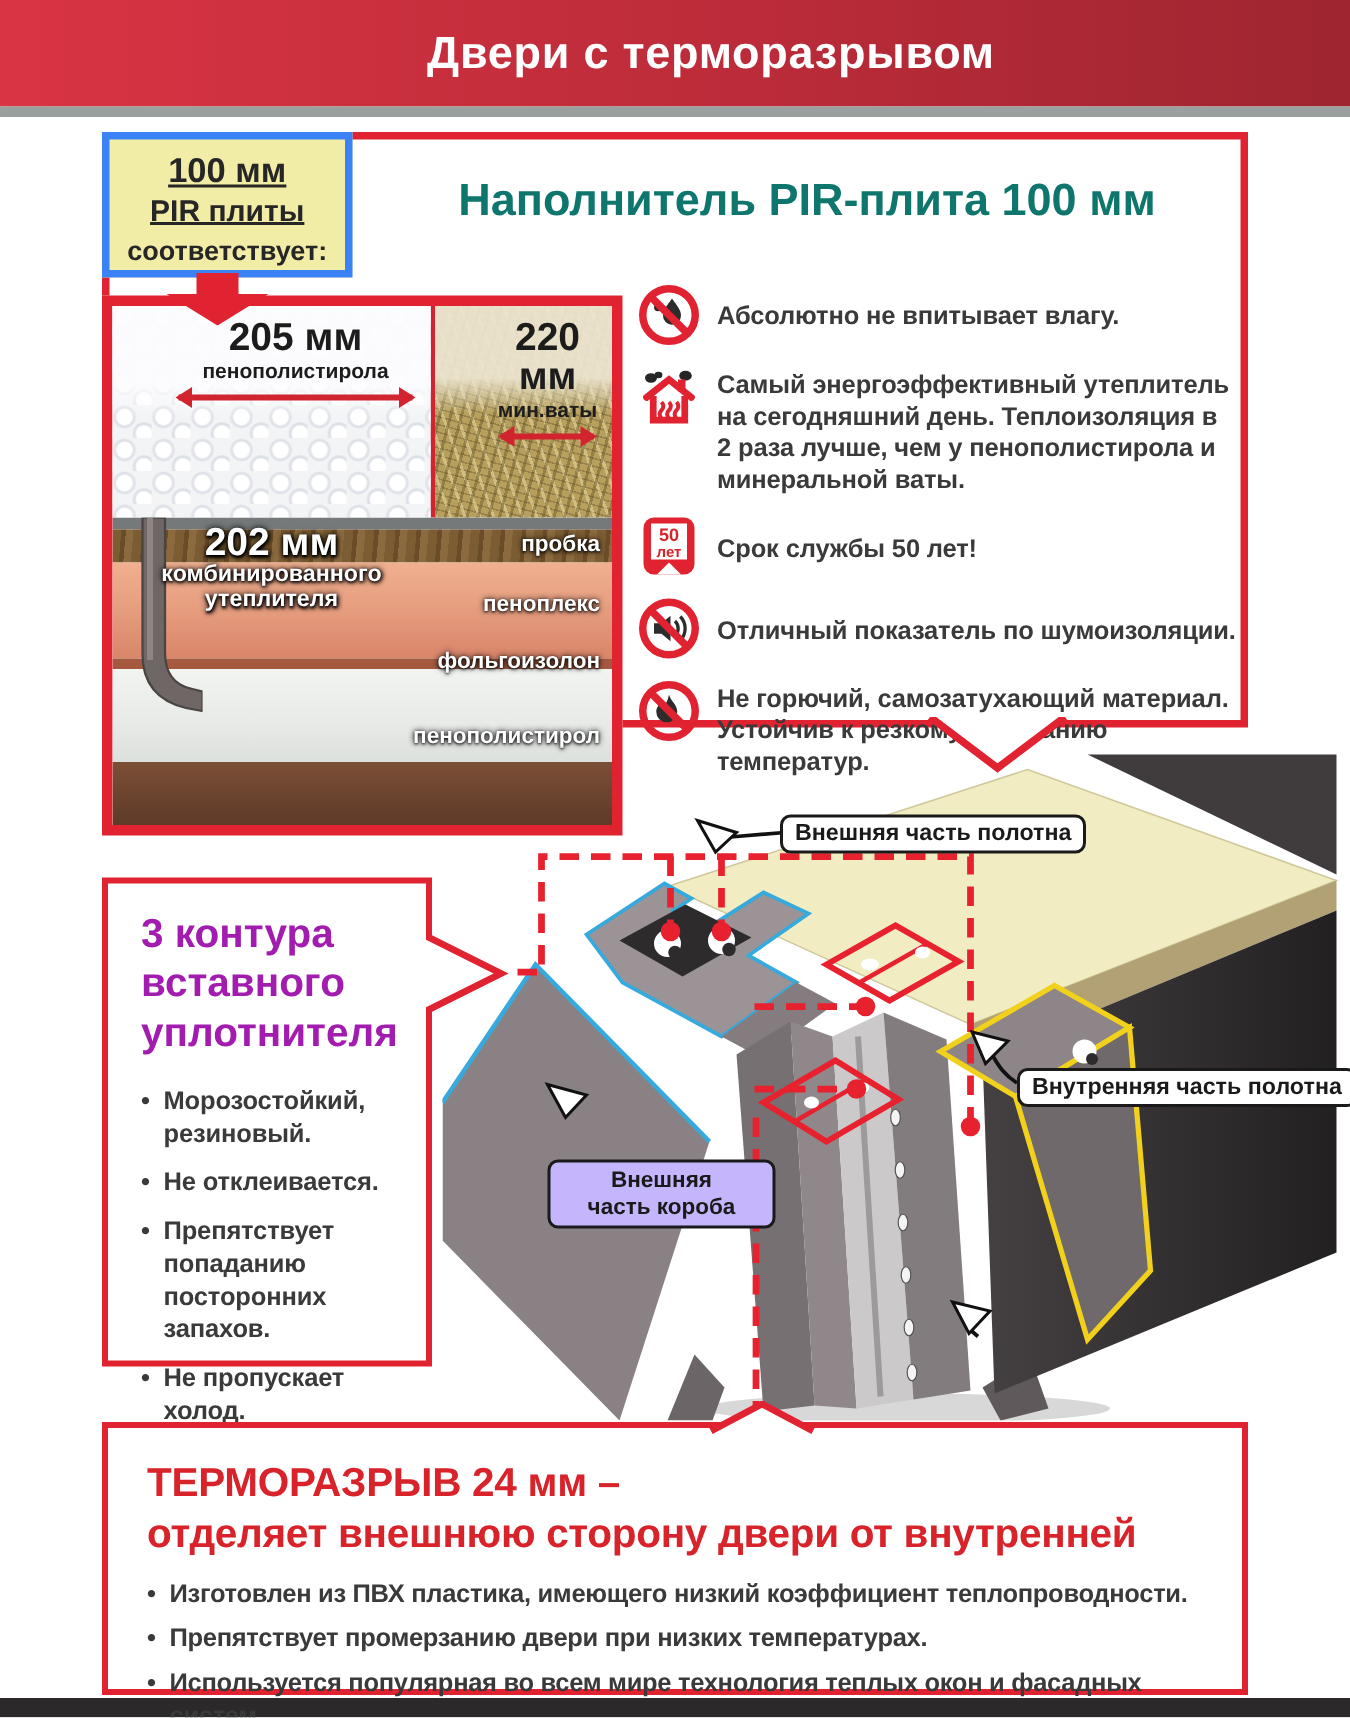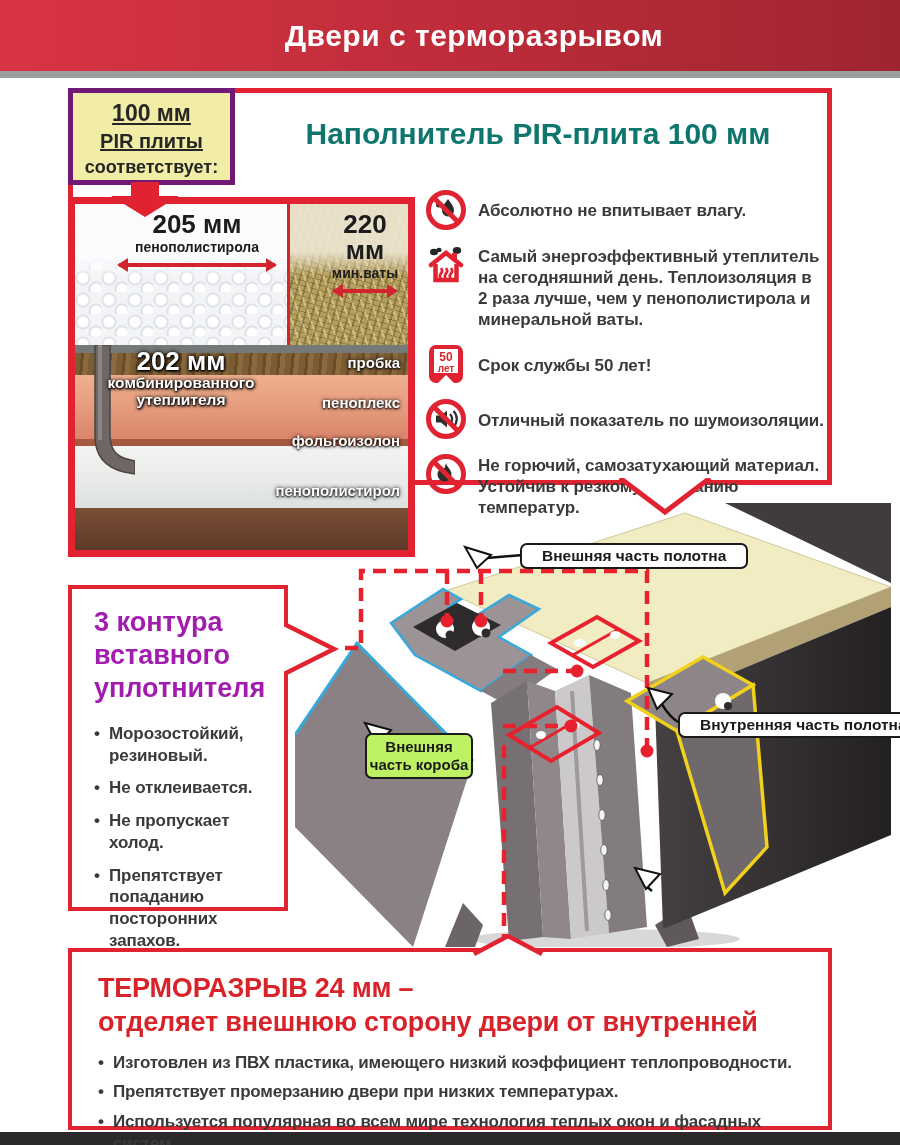--- a/index.html
+++ b/index.html
@@ -20,21 +20,21 @@
                 color:#0f766e; font-size:30px; font-weight:bold; }
   .features { position:absolute; left:352px; top:96px; width:401px; display:flex; flex-direction:column; gap:13px; }
   .feature { display:flex; gap:11px; align-items:flex-start; }
   .feature.center { align-items:center; }
   .feature .ic { flex:0 0 42px; height:42px; }
   .feature .txt { font-size:17px; font-weight:bold; color:#3a3a3a; line-height:1.24;
                   white-space:pre-line; letter-spacing:-.1px; padding-top:2px; }
 
   
   .yellow-box { position:absolute; left:68px; top:88px; width:167px; height:97px; box-sizing:border-box;
-                border:5px solid #701a75; background:#f1eca6; z-index:4; text-align:center; padding-top:7px; }
+                border:5px solid #3b82f6; background:#f1eca6; z-index:4; text-align:center; padding-top:7px; }
   .yellow-box .yl1 { font-size:23px; font-weight:bold; color:#262626; text-decoration:underline; }
   .yellow-box .yl2 { font-size:20px; font-weight:bold; color:#262626; text-decoration:underline; margin-top:3px; }
   .yellow-box .yl3 { font-size:18px; font-weight:bold; color:#262626; margin-top:4px; }
   .big-arrow { position:absolute; left:105px; top:182px; z-index:5; }
 
   
   .photo-box { position:absolute; left:68px; top:197px; width:347px; height:360px; box-sizing:border-box;
                border:7px solid #e02231; background:#fff; z-index:3; }
   .photos-top { display:flex; height:141px; }
   .photo-cell { position:relative; overflow:hidden; }
@@ -74,22 +74,22 @@
               text-shadow:0 1px 2px #000, 0 0 4px #000; }
   .cs-title { position:absolute; left:16px; top:3px; width:180px; text-align:center; color:#fff;
               text-shadow:0 1px 2px #000, 0 0 5px #000, 1px 1px 3px #000; line-height:1.05; }
   .cs-title .csv { font-size:26px; font-weight:bold; }
   .cs-title .csl { font-size:15.5px; font-weight:bold; }
   .metal { position:absolute; left:0; top:0; }
 
   
   .diagram { position:absolute; left:295px; top:495px; width:600px; height:452px; z-index:1; }
   .dlabel { position:absolute; background:#fff; border:2px solid #1a1a1a; border-radius:7px;
-            padding:2px 20px; font-size:15.5px; font-weight:bold; color:#1a1a1a; white-space:nowrap; }
-  .dlabel2 { text-align:center; font-size:15px; line-height:1.2; padding:3px 1px; background:#bef264; white-space:normal; width:102px; }
+            padding:2px 8px; font-size:15.5px; font-weight:bold; color:#1a1a1a; white-space:nowrap; }
+  .dlabel2 { text-align:center; font-size:15px; line-height:1.2; padding:3px 23px; background:#c4b5fd; white-space:normal; width:102px;margin-top:40px; }
 
   
   .seals-box { position:absolute; left:68px; top:585px; width:220px; height:326px; box-sizing:border-box;
                border:4px solid #e02231; background:#fff; z-index:2; padding:17px 12px 0 22px; }
   .seals-title { color:#a21caf; font-size:27px; font-weight:bold; line-height:1.22; margin:0 0 18px 0; }
   ul.blist { list-style:none; margin:0; padding:0; }
   ul.blist li { position:relative; padding-left:15px; font-size:17px; font-weight:bold; color:#3a3a3a;
                 line-height:1.28; margin-bottom:11px; white-space:pre-line; letter-spacing:-.1px; }
   ul.blist li::before { content:"•"; position:absolute; left:0; top:0; color:#3a3a3a; }
 
@@ -327,26 +327,26 @@
     <div class="dlabel" style="left:383px; top:217px;">Внутренняя часть полотна</div>
     <div class="dlabel dlabel2" style="left:70px; top:238px;"><span>Внешняя</span><br><span>часть короба</span></div>
   </div>
 
   <div class="seals-box">
     <h2 class="seals-title">3 контура вставного уплотнителя</h2>
     <ul class="blist">
       <li>Морозостойкий,
 резиновый.</li>
       <li>Не отклеивается.</li>
-      <li>Не пропускает
-холод.</li>
       <li>Препятствует
 попаданию
 посторонних
 запахов.</li>
+      <li>Не пропускает
+холод.</li>
     </ul>
   </div>
   <svg class="tail" style="left:284px; top:622px;" width="56" height="54">
     <path d="M0,2 L50,27 L0,52" fill="#ffffff" stroke="#e02231" stroke-width="4.5"></path>
   </svg>
 
   <div class="bottom-box">
     <div class="tb-title">ТЕРМОРАЗРЫВ 24 мм –</div>
     <div class="tb-title">отделяет внешнюю сторону двери от внутренней</div>
     <ul class="blist">

